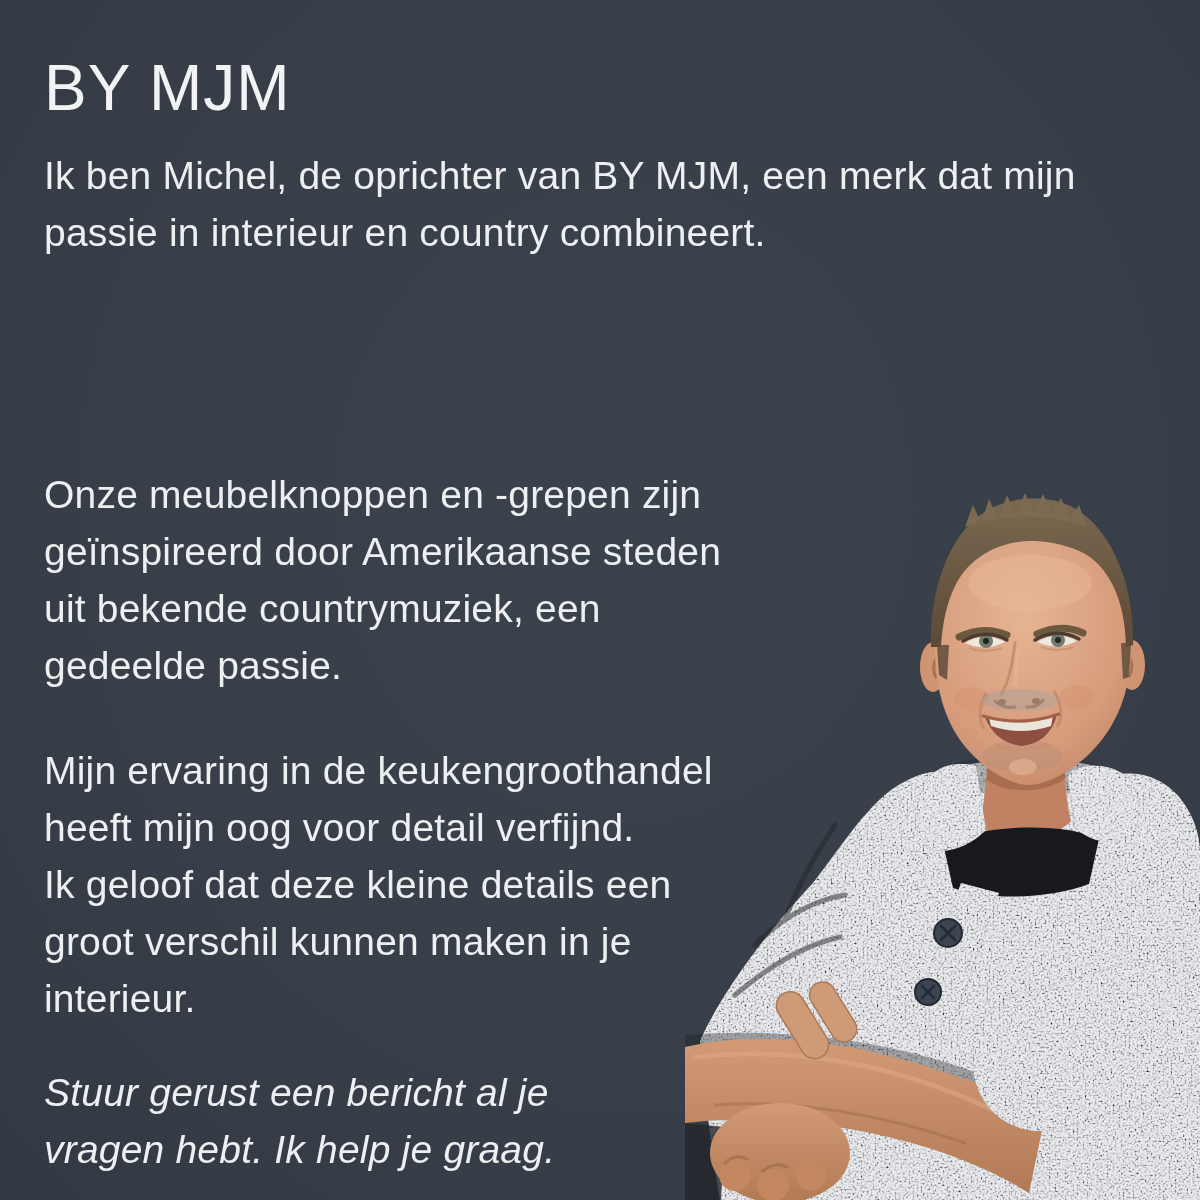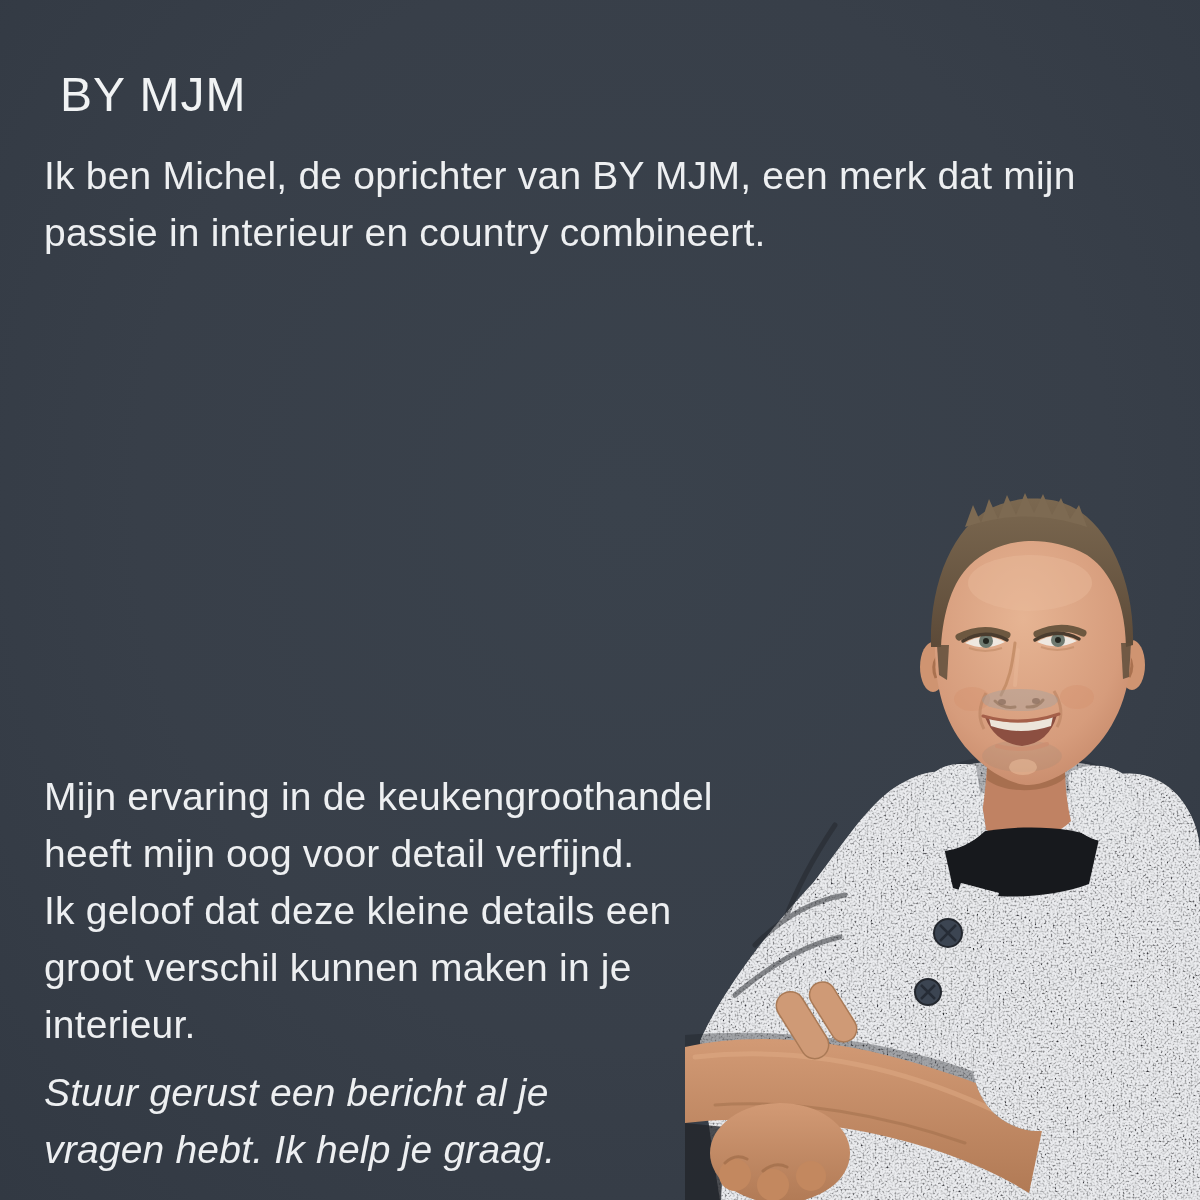--- a/index.html
+++ b/index.html
@@ -5,52 +5,56 @@
   html,body{margin:0;padding:0;background:#20242a;}
   .canvas{
     position:relative;
     width:1200px;height:1200px;
     overflow:hidden;
     background:radial-gradient(ellipse at 52% 42%, #3A424C 0%, #383F49 55%, #323943 100%);
     font-family:"Liberation Sans", sans-serif;
     color:#EDEFF1;
   }
   .title{
-    position:absolute;left:44px;top:50px;margin:16px;
-    font-size:48px;font-weight:400;letter-spacing:1px;line-height:1.2;
+    position:absolute;left:44px;top:50px;margin:0;
+    font-size:64px;font-weight:400;letter-spacing:1px;line-height:1.2;
     color:#F1F3F4;
   }
   .para{
     position:absolute;left:44px;margin:0;
     font-size:39px;font-weight:400;line-height:57px;
     letter-spacing:0.2px;
     white-space:pre-line;
     color:#EDEFF1;
     width:1150px;
   }
   .p1{top:147px;}
   .p2{top:304px;}
   .p3{top:466px;width:760px;}
-  .p4{top:768px;width:760px;}
+  .p4{top:742px;width:760px;}
   .p5{top:1064px;width:640px;font-style:italic;}
   .photo{
     position:absolute;right:0;bottom:0;
     width:515px;height:725px;
     display:block;
   }
 </style>
 </head>
 <body>
 
 <div class="canvas">
 
   <h1 class="title">BY MJM</h1>
 
   <p class="para p1">Ik ben Michel, de oprichter van BY MJM, een merk dat mijn
 passie in interieur en country combineert.</p>
+  <p class="para p3">Onze meubelknoppen en -grepen zijn
+geïnspireerd door Amerikaanse steden
+uit bekende countrymuziek, een
+gedeelde passie.</p>
   <p class="para p4">Mijn ervaring in de keukengroothandel
 heeft mijn oog voor detail verfijnd.
 Ik geloof dat deze kleine details een
 groot verschil kunnen maken in je
 interieur.</p>
   <p class="para p5">Stuur gerust een bericht al je
 vragen hebt. Ik help je graag.</p>
 
   <svg class="photo" viewBox="0 0 515 725" xmlns="http://www.w3.org/2000/svg" aria-hidden="true">
     <defs>

